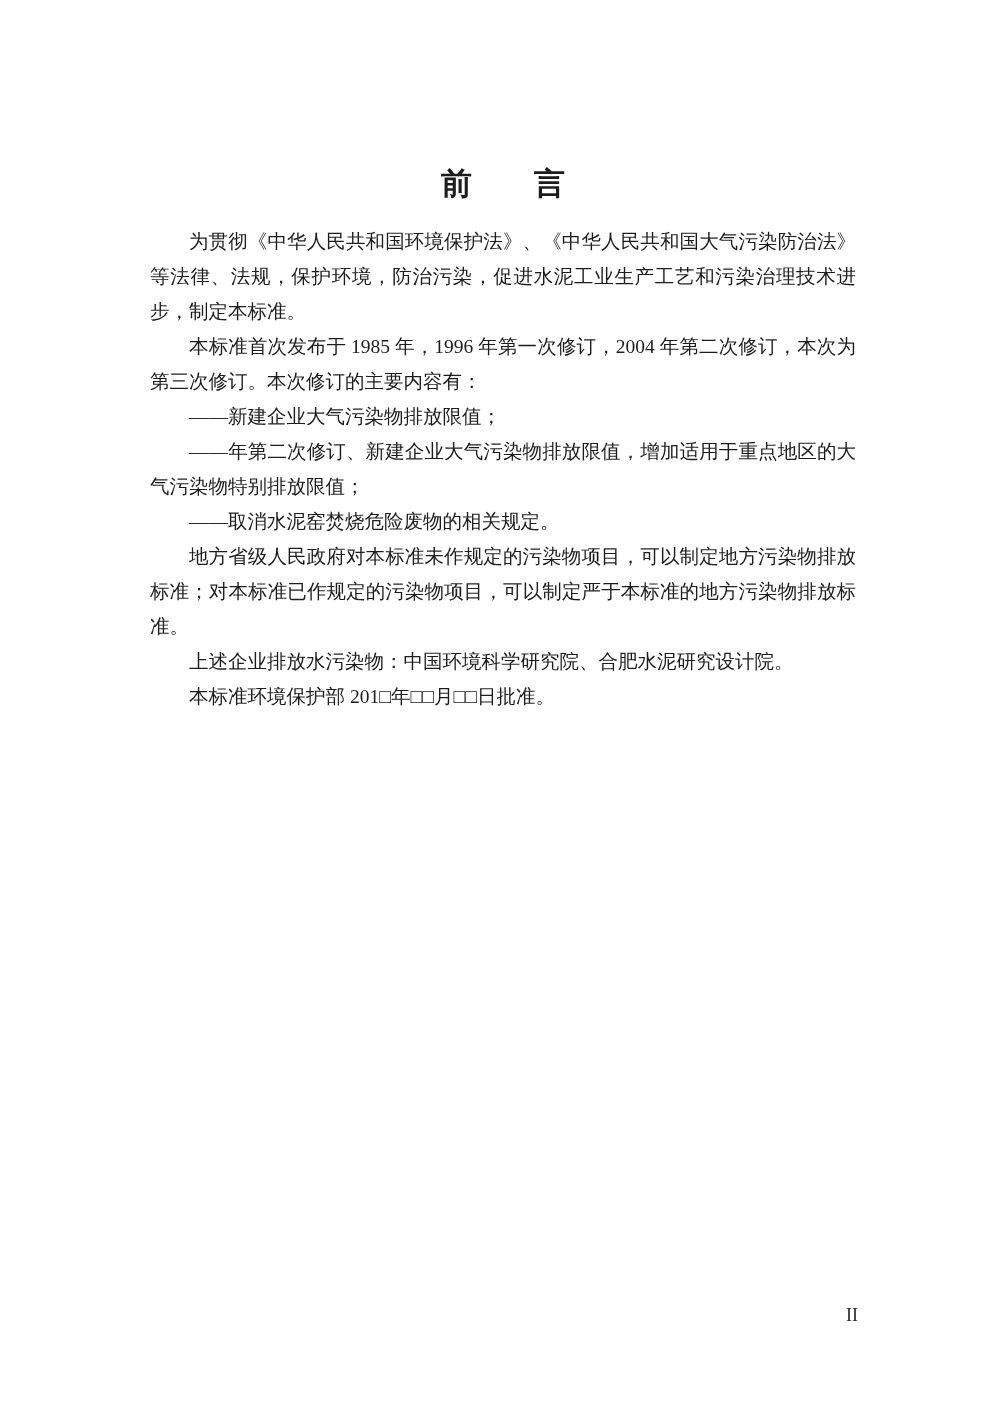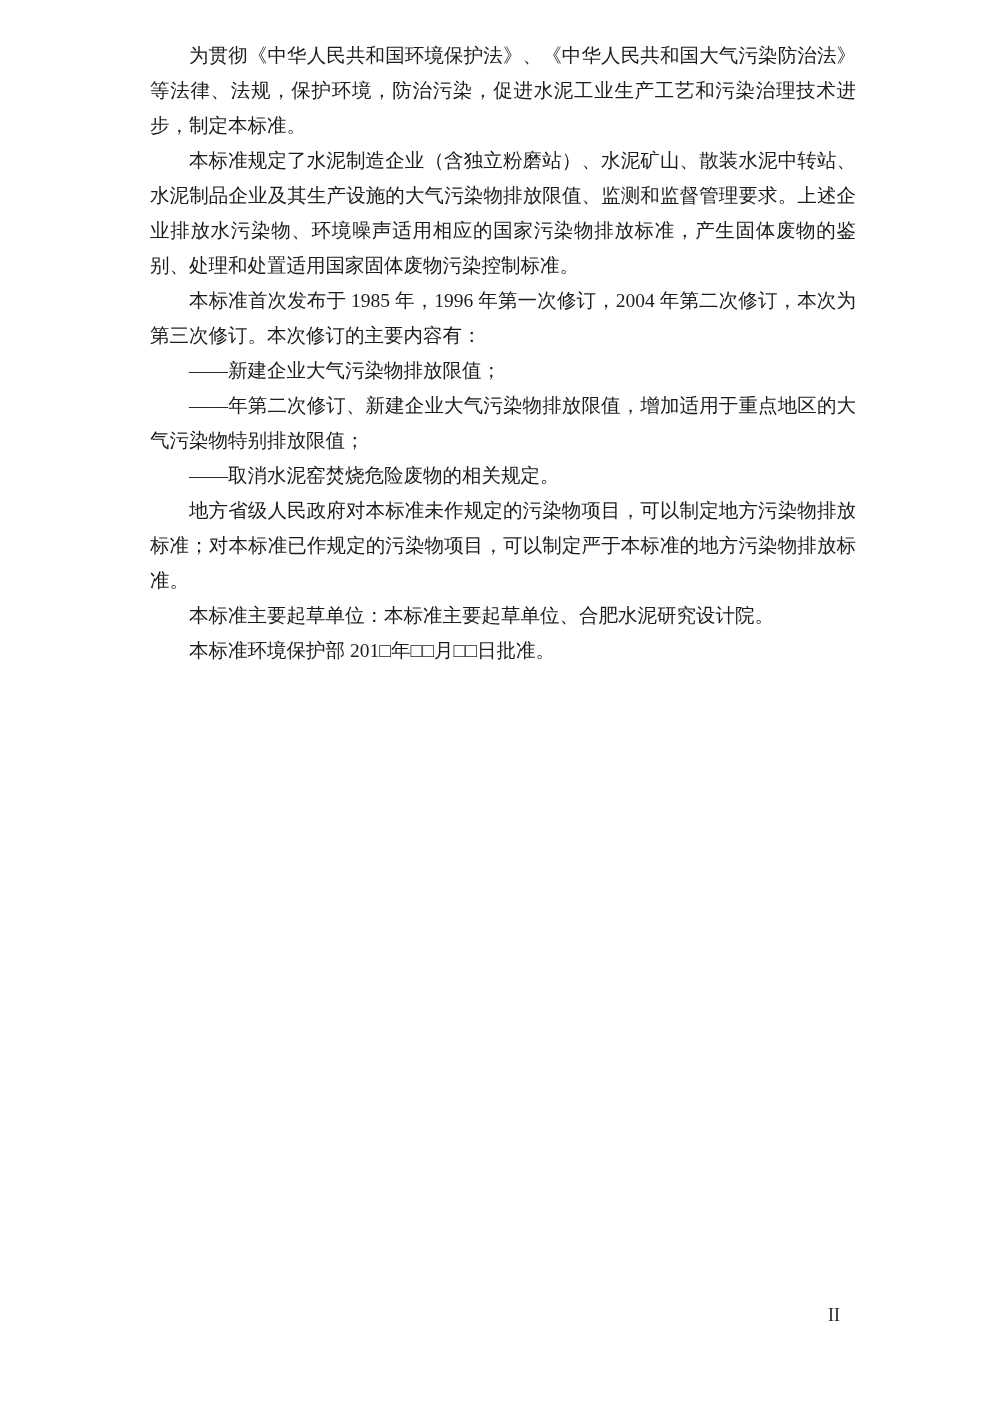--- a/index.html
+++ b/index.html
@@ -26,52 +26,52 @@
   .doc-title {
     margin: 0;
     padding-top: 166px;
     font-size: 31px;
     line-height: 36px;
     font-weight: 700;
     text-align: center;
     white-space: pre;
   }
   .body-text {
-    margin-top: 38px;
+    margin-top: 22px;
   }
   .body-text p {
     margin: 0;
     font-size: 19.5px;
     line-height: 35px;
     text-align: justify;
     text-indent: 2em;
     word-break: break-all;
   }
   .page-number {
     position: absolute;
     left: 828px;
     top: 1303px;
     width: 30px;
-    text-align: left;
+    text-align: right;
     font-size: 18px;
     line-height: 24px;
     color: #2a2a2a;
   }
 </style>
 </head>
 <body>
 
 <div class="page">
   <div class="content">
+    <h1 class="doc-title">前　　言</h1>
     <div class="body-text">
       <p>为贯彻《中华人民共和国环境保护法》、《中华人民共和国大气污染防治法》等法律、法规，保护环境，防治污染，促进水泥工业生产工艺和污染治理技术进步，制定本标准。</p>
-      <p>本标准规定了水泥制造企业（含独立粉磨站）、水泥矿山、散装水泥中转站、水泥制品企业及其生产设施的大气污染物排放限值、监测和监督管理要求。上述企业排放水污染物、环境噪声适用相应的国家污染物排放标准，产生固体废物的鉴别、处理和处置适用国家固体废物污染控制标准。</p>
       <p>本标准首次发布于 1985 年，1996 年第一次修订，2004 年第二次修订，本次为第三次修订。本次修订的主要内容有：</p>
       <p>——新建企业大气污染物排放限值；</p>
       <p>——年第二次修订、新建企业大气污染物排放限值，增加适用于重点地区的大气污染物特别排放限值；</p>
       <p>——取消水泥窑焚烧危险废物的相关规定。</p>
       <p>地方省级人民政府对本标准未作规定的污染物项目，可以制定地方污染物排放标准；对本标准已作规定的污染物项目，可以制定严于本标准的地方污染物排放标准。</p>
-      <p>本标准主要起草单位：本标准主要起草单位、合肥水泥研究设计院。</p>
+      <p>上述企业排放水污染物：中国环境科学研究院、合肥水泥研究设计院。</p>
       <p>本标准环境保护部 201□年□□月□□日批准。</p>
     </div>
   </div>
   <div class="page-number">II</div>
 </div>
 
 </body></html>

